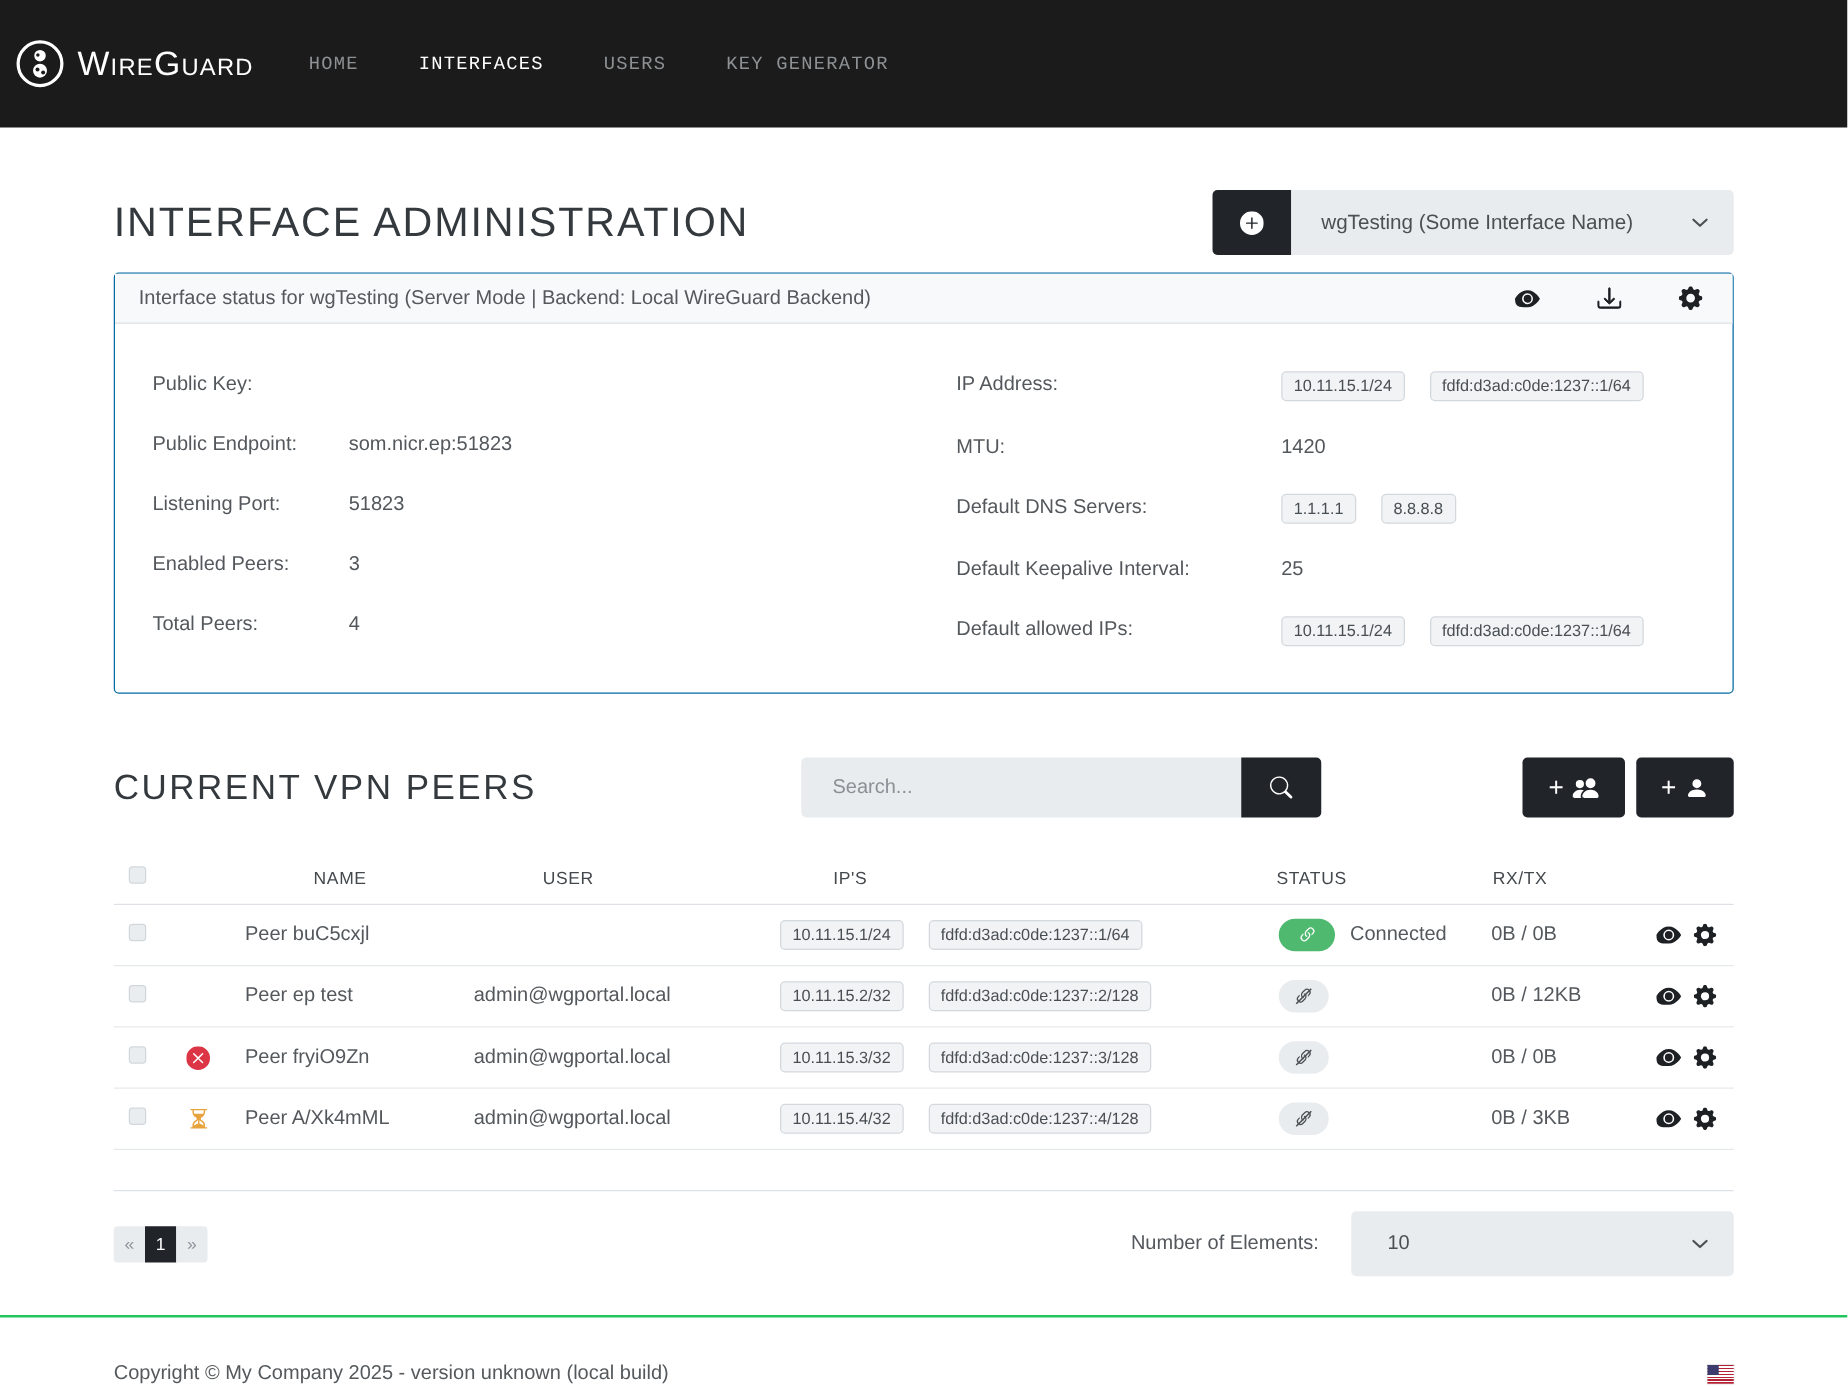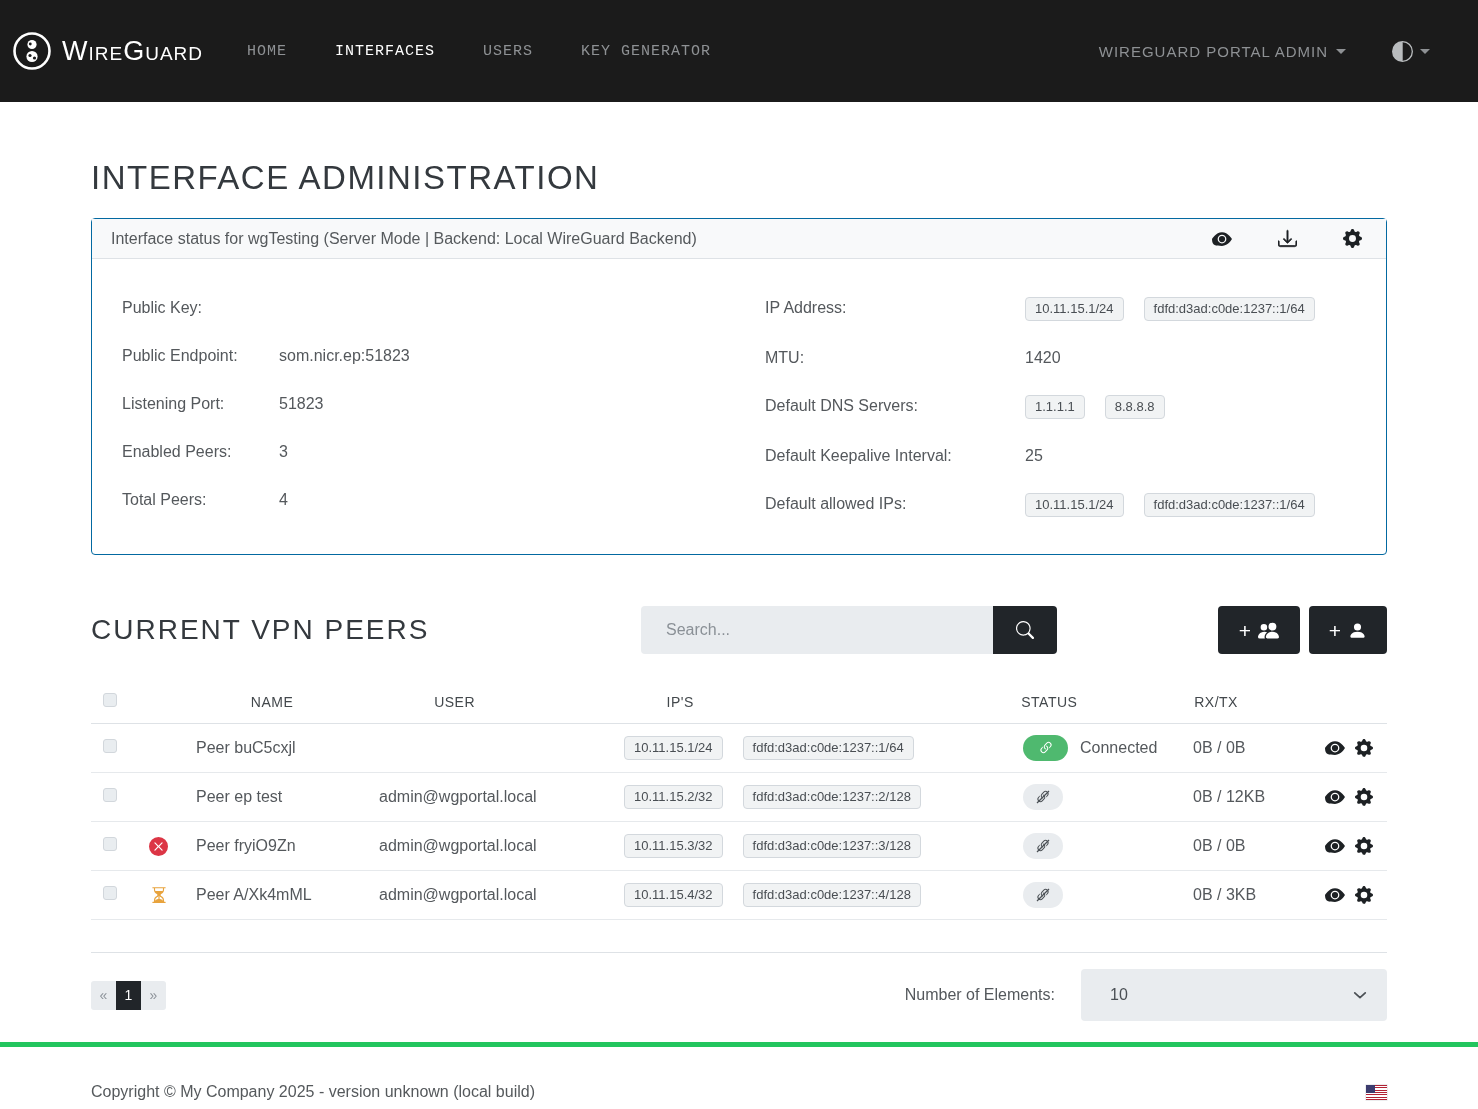--- a/index.html
+++ b/index.html
@@ -120,21 +120,21 @@
   .page-item.last { border-radius:0 3px 3px 0; }
   .page-item.active { background:#212529; color:#ffffff; }
   .elements-group { margin-left:auto; display:flex; align-items:center; }
   .elements-label { color:#54585c; margin-right:26px; }
   .elements-select {
     width:306px; height:52px; background:#e9ecef; border-radius:4px; cursor:pointer;
     display:flex; align-items:center; padding:0 20px 0 29px; color:#4b5055;
   }
   .elements-select .sel-text { flex:1; }
   
-  .footer { margin-top:21px; border-top:5px solid #22c55e;text-align:center; }
+  .footer { margin-top:31px; border-top:2px solid #22c55e;text-align:center; }
   .footer-inner { width:1296px; margin:0 auto; padding-top:36px; display:flex; align-items:center; }
   .copyright { color:#55595c; font-size:16px; }
   .us-flag {
     margin-left:auto; width:21px; height:15px; position:relative; cursor:pointer;
     background:repeating-linear-gradient(180deg,#b22234 0 1.16px,#ffffff 1.16px 2.31px);
     box-shadow:0 0 0 0.5px #d8dadc;
   }
   .us-flag::after {
     content:""; position:absolute; left:0; top:0; width:9px; height:8px; background:#3c3b6e;
   }
@@ -157,41 +157,43 @@
       </svg>
     </span>
     <span class="brand-text">WireGuard</span>
   </div>
   <div class="nav-links">
     <span class="nav-link">HOME</span>
     <span class="nav-link active">INTERFACES</span>
     <span class="nav-link">USERS</span>
     <span class="nav-link">KEY GENERATOR</span>
   </div>
-  <div class="nav-right">
-    <div class="user-menu">
-      <span>WIREGUARD PORTAL ADMIN</span>
-      <span class="caret"></span>
-    </div>
-    <div class="theme-toggle">
-      <span class="ic">
-        <svg width="21" height="21" viewBox="0 0 16 16" fill="#b9bcbe">
-          <path d="M8 15A7 7 0 1 0 8 1v14zm0 1A8 8 0 1 1 8 0a8 8 0 0 1 0 16z"></path>
-          <path d="M8 1a7 7 0 0 0 0 14V1z" opacity="0.85"></path>
-        </svg>
-      </span>
-      <span class="caret"></span>
-    </div>
-  </div>
 </div>
 
 <div class="container">
 
   <div class="page-head">
     <h1 class="page-title">INTERFACE ADMINISTRATION</h1>
+    <div class="iface-picker">
+      <button class="btn-dark-sq">
+        <span class="ic">
+          <svg width="19" height="19" viewBox="0 0 16 16" fill="currentColor">
+            <path d="M16 8A8 8 0 1 1 0 8a8 8 0 0 1 16 0zM8.5 4.5a.5.5 0 0 0-1 0v3h-3a.5.5 0 0 0 0 1h3v3a.5.5 0 0 0 1 0v-3h3a.5.5 0 0 0 0-1h-3v-3z"></path>
+          </svg>
+        </span>
+      </button>
+      <div class="iface-select">
+        <span class="sel-text">wgTesting (Some Interface Name)</span>
+        <span class="ic">
+          <svg width="14" height="14" viewBox="0 0 16 16" fill="none" stroke="#4b5055" stroke-width="2" stroke-linecap="round" stroke-linejoin="round">
+            <path d="M2 5.5 8 11l6-5.5"></path>
+          </svg>
+        </span>
+      </div>
+    </div>
   </div>
 
   <div class="card">
     <div class="card-header">
       <span class="hdr-title">Interface status for wgTesting (Server Mode | Backend: Local WireGuard Backend)</span>
       <span class="hdr-icons">
         <span class="icbtn">
           <span class="ic">
             <svg width="20" height="20" viewBox="0 0 16 16" fill="currentColor">
                 <path d="M10.5 8a2.5 2.5 0 1 1-5 0 2.5 2.5 0 0 1 5 0z"></path>

